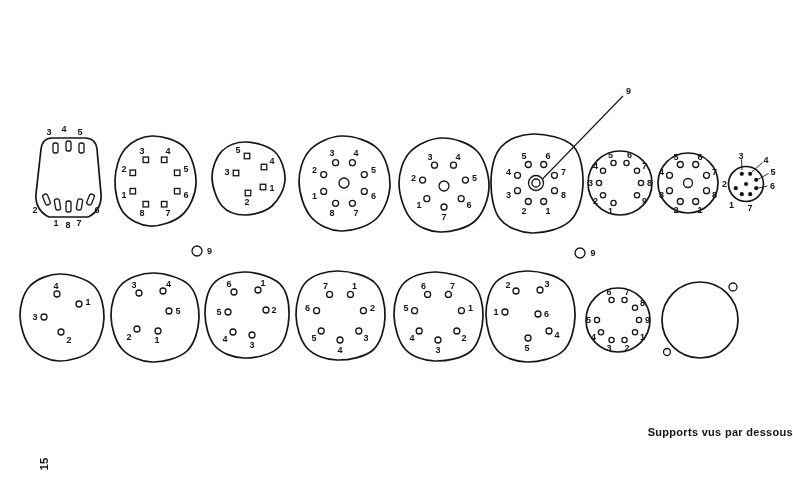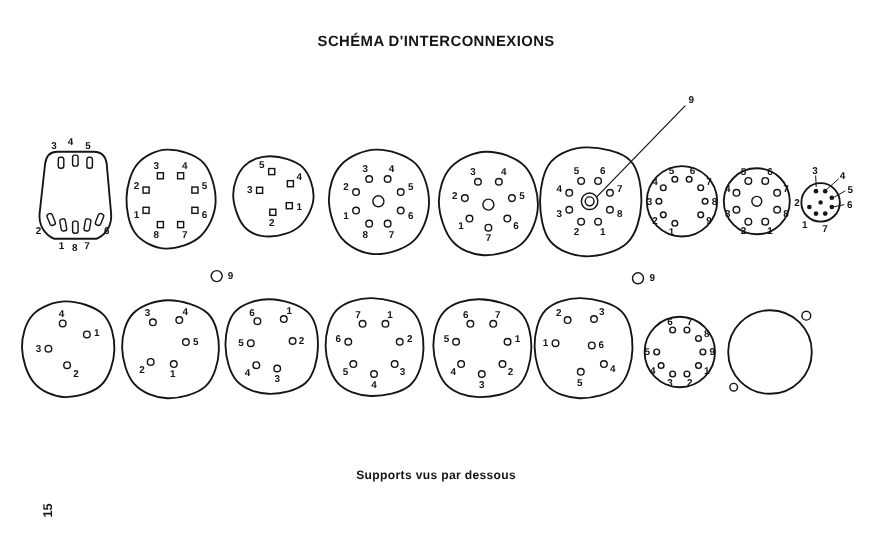--- a/index.html
+++ b/index.html
@@ -5,41 +5,40 @@
   html,body{margin:0;padding:0;background:#e8e8e8;}
   .page{
     position:relative;width:793px;height:500px;background:#ffffff;
     font-family:"Liberation Sans",sans-serif;overflow:hidden;
   }
   .title{
     position:absolute;top:30px;left:0;width:100%;text-align:center;
     font-size:13.5px;font-weight:bold;letter-spacing:.4px;color:#151515;
   }
   .caption{
-    position:absolute;top:426px;left:0;width:100%;text-align:center;
+    position:absolute;top:426px;left:0;width:100%;text-align:right;
     font-size:11px;font-weight:bold;letter-spacing:.3px;color:#151515;
   }
   .page-num{
     position:absolute;left:38px;top:458px;
     font-size:11.5px;font-weight:bold;color:#151515;
     transform:rotate(-90deg);transform-origin:center;
   }
   svg.diagram{position:absolute;left:0;top:0;}
   .outline{fill:none;stroke:#151515;stroke-width:1.7;stroke-linejoin:round;}
   .pin-stroke{fill:#ffffff;stroke:#151515;stroke-width:1.3;}
   .pin-num{font-family:"Liberation Sans",sans-serif;font-weight:bold;font-size:9px;
     fill:#151515;text-anchor:middle;dominant-baseline:central;}
   .callout-line{stroke:#151515;stroke-width:1.1;}
   .thin{stroke:#151515;stroke-width:0.9;}
 </style>
 </head>
 <body>
 
 <div class="page">
-  <div class="title">SCHÉMA D'INTERCONNEXIONS</div>
 
   <svg class="diagram" id="diagram-svg" width="793" height="500" viewBox="0 0 793 500">
       <g>
         <path d="M 52 138 L 85 138 C 92 138 96 142 97 149 L 101 194 C 102 204 97 213 88 217 L 49 217 C 40 213 35 204 36 194 L 41 149 C 42 142 45 138 52 138 Z" class="outline"></path>
         <rect x="53" y="143" width="5" height="10" rx="2" class="pin-stroke" transform="rotate(0 55.5 148)"></rect>
         <rect x="66" y="141" width="5" height="10" rx="2" class="pin-stroke" transform="rotate(0 68.5 146)"></rect>
         <rect x="79" y="143" width="5" height="10" rx="2" class="pin-stroke" transform="rotate(0 81.5 148)"></rect>
         <rect x="44" y="194" width="5" height="11" rx="2" class="pin-stroke" transform="rotate(-22 46.5 199.5)"></rect>
         <rect x="55" y="199" width="5" height="11" rx="2" class="pin-stroke" transform="rotate(-10 57.5 204.5)"></rect>
         <rect x="66" y="201" width="5" height="11" rx="2" class="pin-stroke" transform="rotate(0 68.5 206.5)"></rect>

